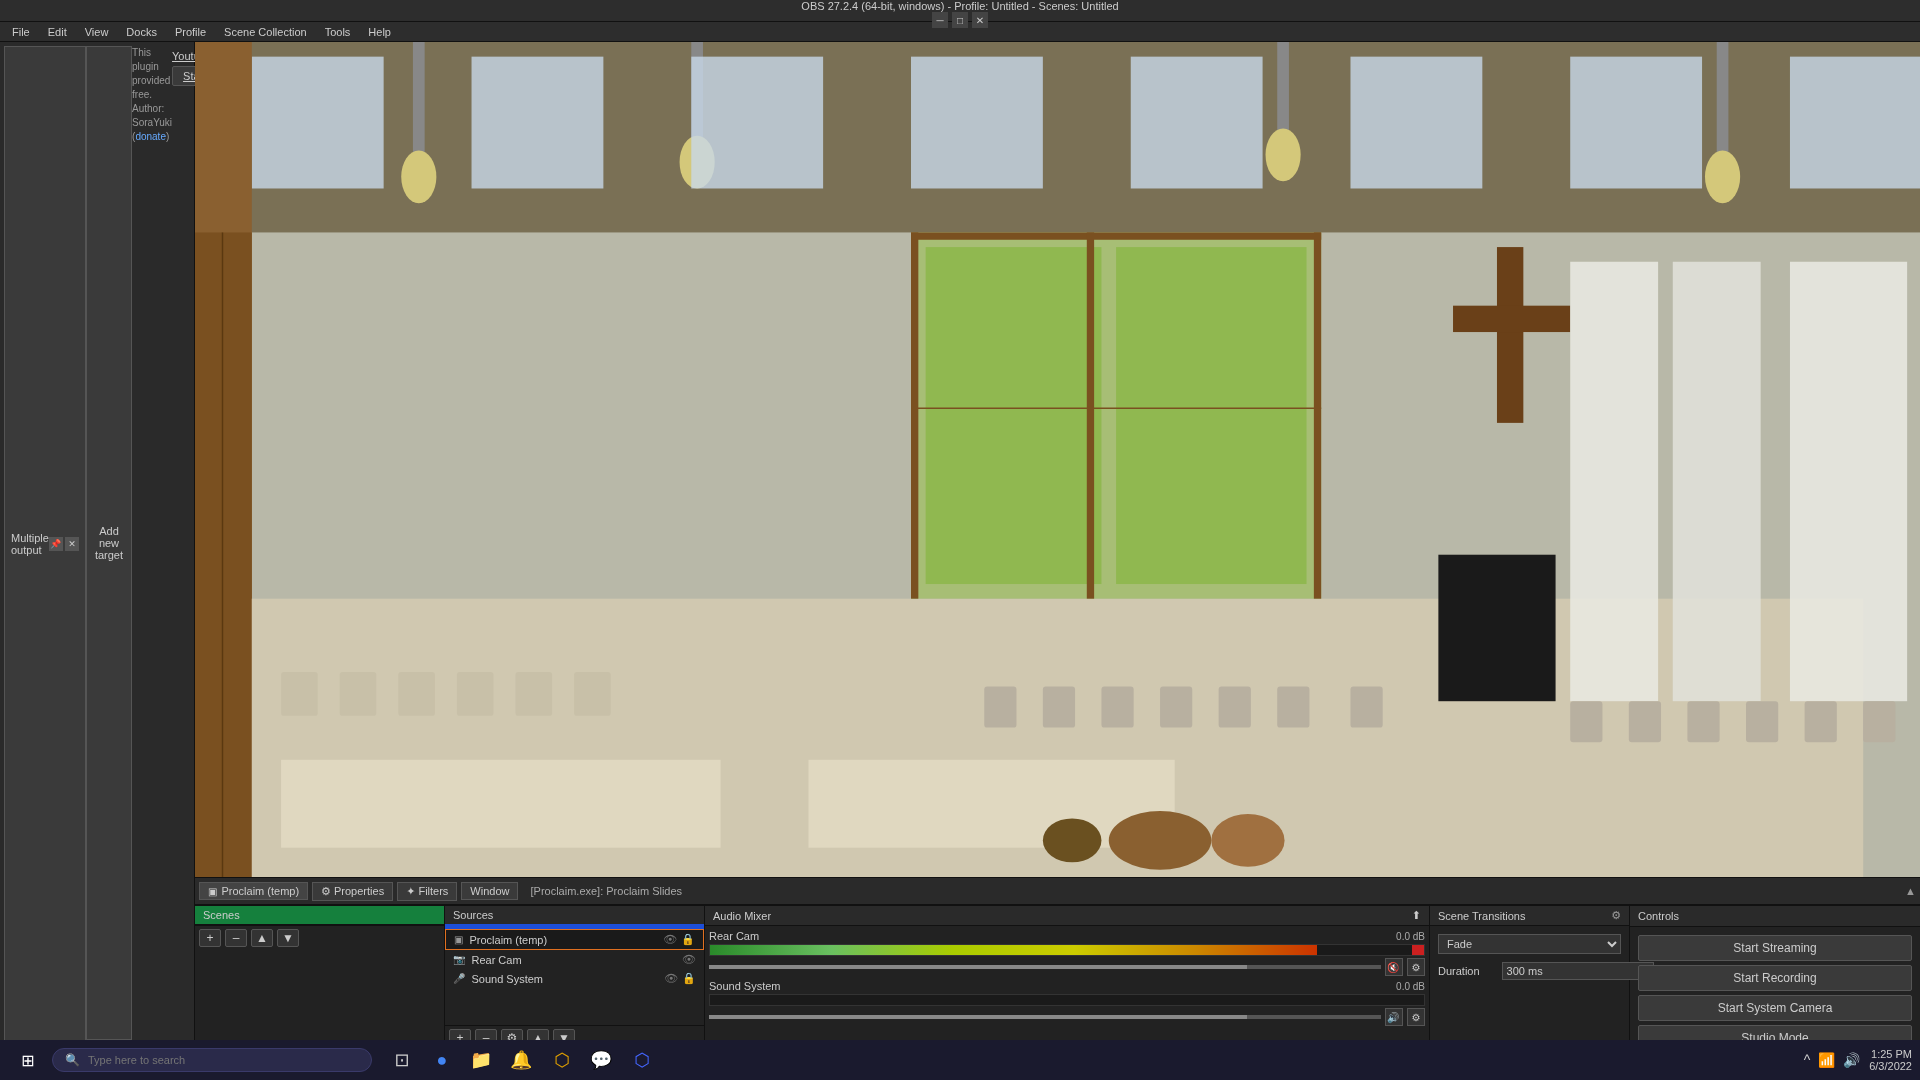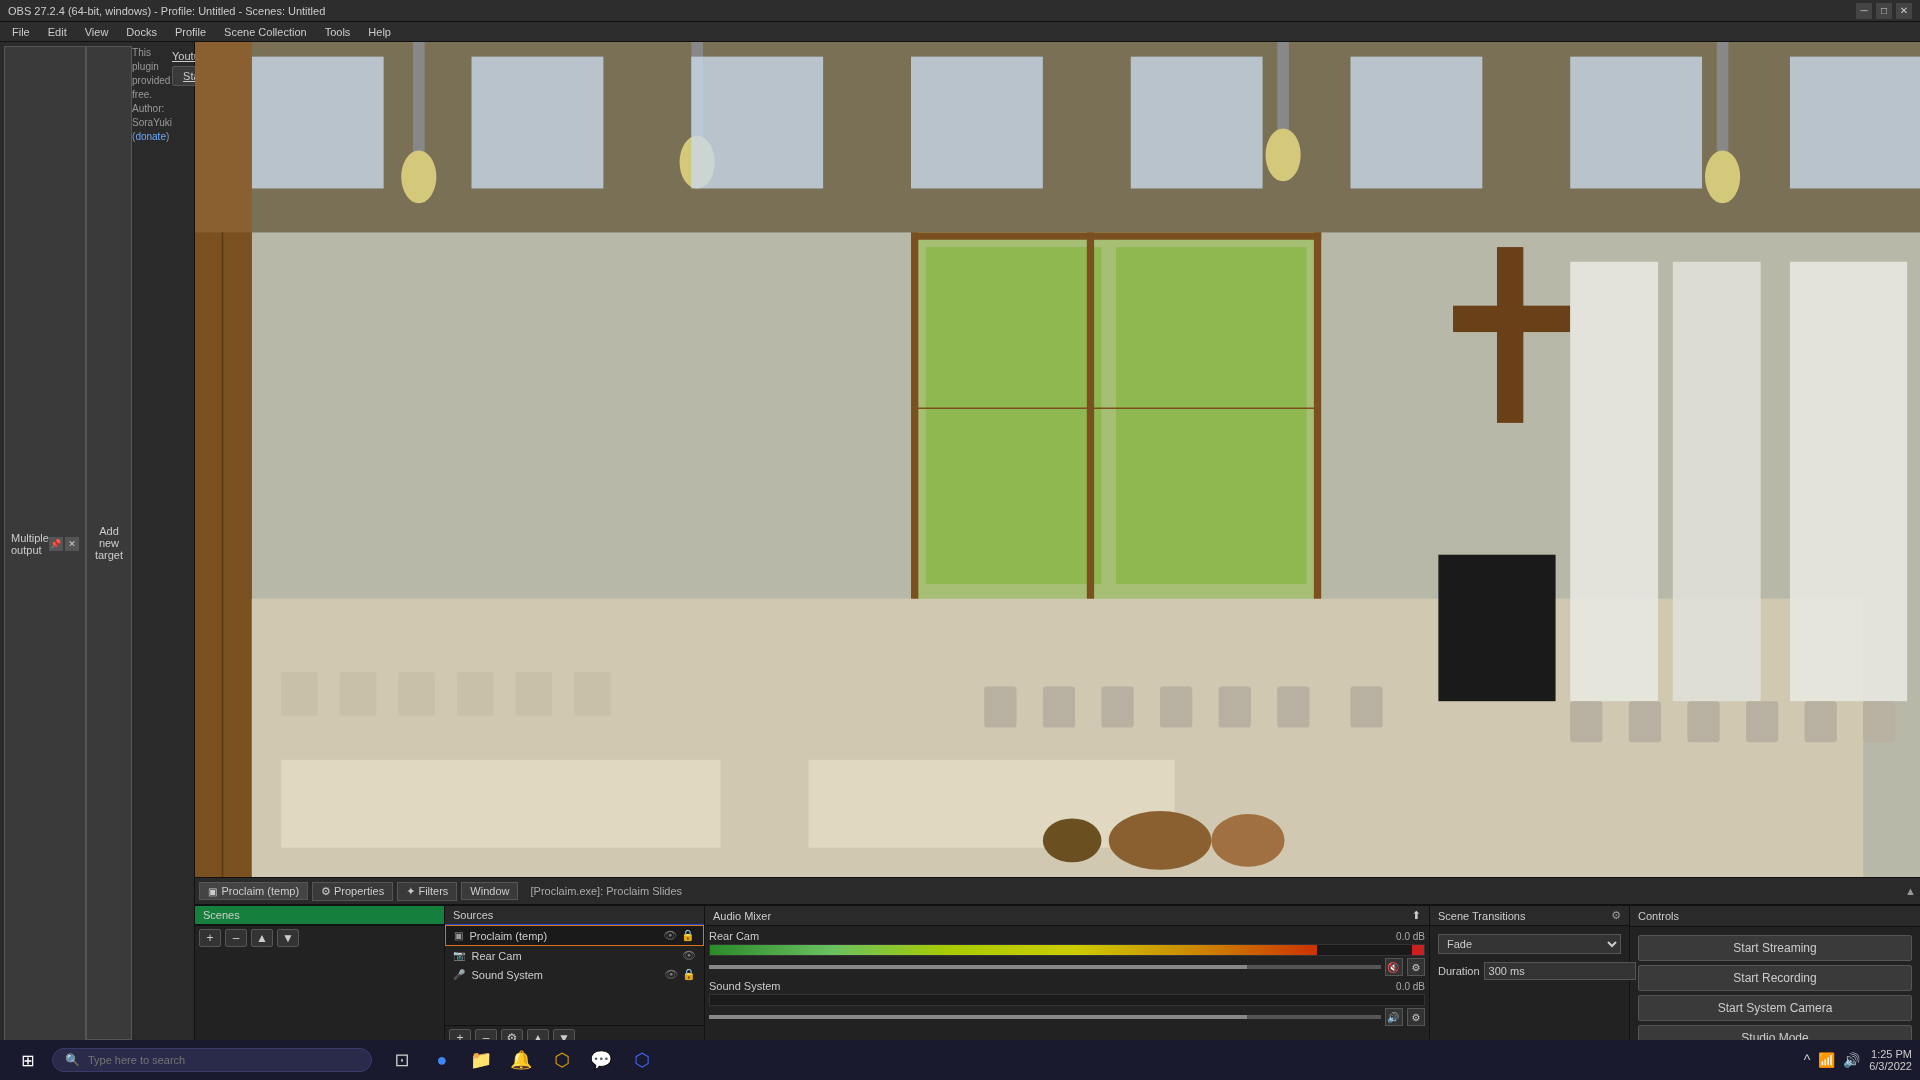--- a/index.html
+++ b/index.html
@@ -16,20 +16,21 @@
 
     
     #title-bar {
       height: 22px;
       background: #2d2d2d;
       display: flex;
       align-items: center;
       justify-content: space-between;
       padding: 0 8px;
       border-bottom: 1px solid #111;
+      flex-direction: column;
     }
     #title-controls {
       display: flex;
       gap: 4px;
     }
     .title-btn {
       width: 16px;
       height: 16px;
       background: #444;
       border: none;
@@ -297,21 +298,21 @@
       width: 260px;
       border-right: 1px solid #111;
       display: flex;
       flex-direction: column;
     }
     #sources-header {
       background: #2a2a2a;
       padding: 3px 8px;
       font-size: 11px;
       color: #ccc;
-      border-bottom: 1px solid #1d4ed8;
+      border-bottom: 5px solid #1d4ed8;
       display: flex;
       align-items: center;
       justify-content: space-between;
     }
     #sources-list {
       flex: 1;
       overflow-y: auto;
     }
     .source-item {
       padding: 3px 8px;
@@ -479,21 +480,21 @@
       flex: 1;
       background: #333;
       border: 1px solid #555;
       color: #ccc;
       padding: 2px 4px;
       font-size: 11px;
     }
     .transition-duration-row {
       display: flex;
       align-items: center;
-      gap: 4px;
+      gap: 22px;
     }
     .transition-duration-input {
       flex: 1;
       background: #333;
       border: 1px solid #555;
       color: #ccc;
       padding: 2px 4px;
       font-size: 11px;
     }
     #transitions-gear {

